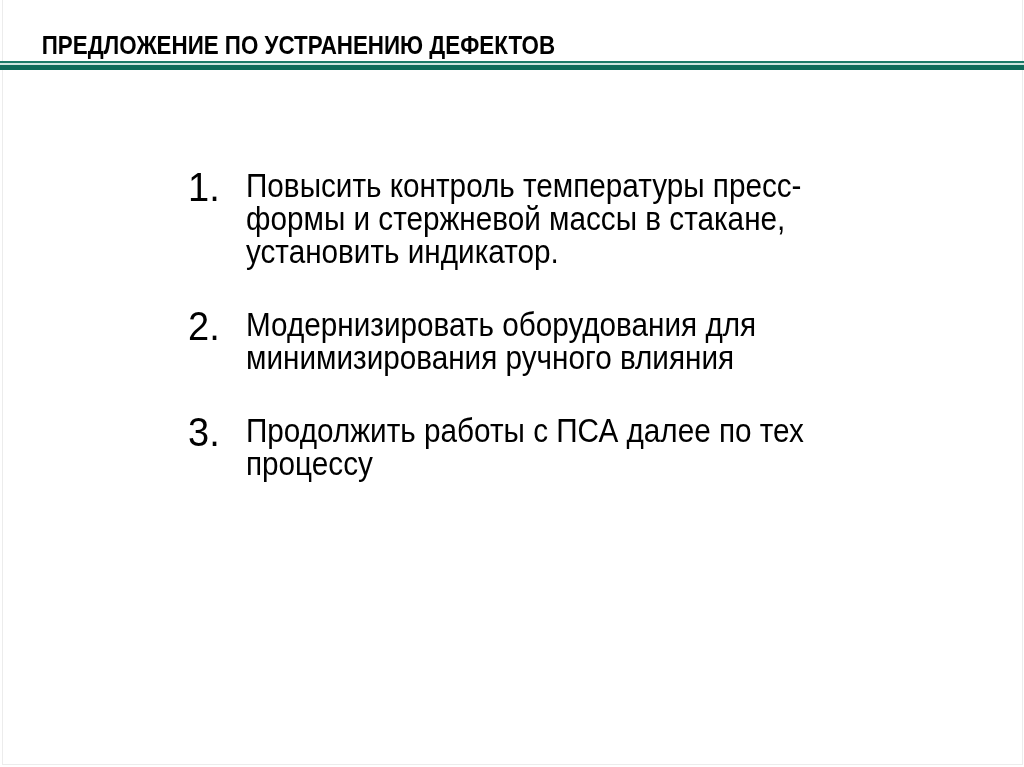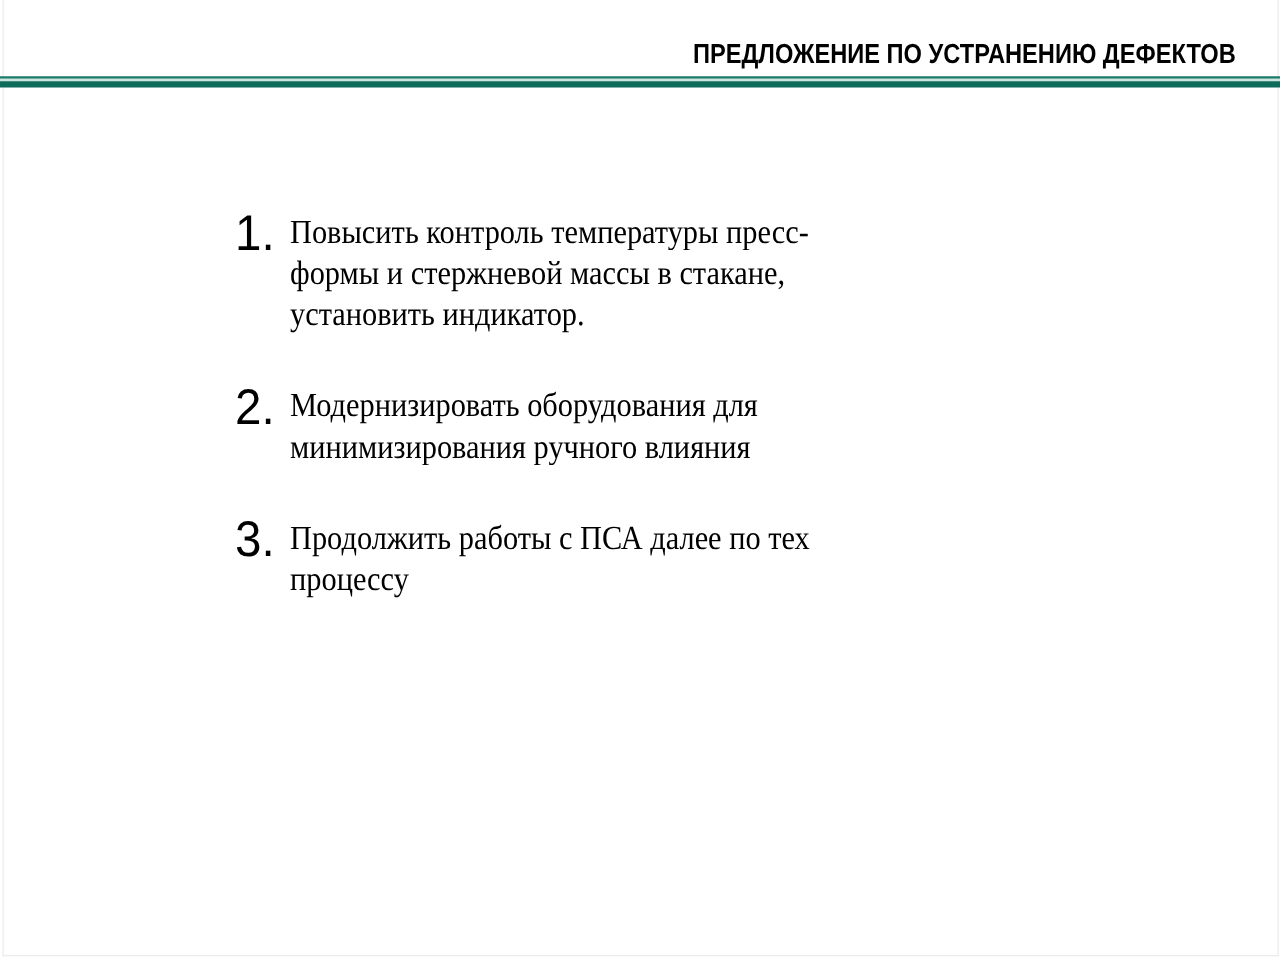--- a/index.html
+++ b/index.html
@@ -6,42 +6,42 @@
     body {
       width: 1024px; height: 767px; background: #ffffff; overflow: hidden;
       position: relative; font-family: "Liberation Sans", sans-serif; color: #000;
     }
     .slide {
       position: absolute; left: 2px; top: 0; width: 1019px; height: 764px;
       border-left: 1px solid #ececec; border-right: 1px solid #ececec; border-bottom: 1px solid #ececec;
       background: #fff;
     }
     .title {
-      position: absolute; top: 30px; left: 0; width: 1024px; text-align: right;
-      font-size: 22px; font-weight: bold; letter-spacing: 0px;
+      position: absolute; top: 30px; left: 0; width: 1024px; text-align: left;
+      font-size: 26px; font-weight: bold; letter-spacing: 0px;
     }
     .title span { display: inline-block; transform: scaleX(0.86); transform-origin: center; }
     .rule-thin {
       position: absolute; left: 0; top: 61px; width: 1024px; height: 2px; background: #1c7a68;
     }
     .rule-light {
       position: absolute; left: 0; top: 63px; width: 1024px; height: 2px; background: #cde5df;
     }
     .rule-thick {
       position: absolute; left: 0; top: 65px; width: 1024px; height: 5px; background: #0f6b5a;
     }
     .list { position: absolute; left: 188px; top: 165px; }
     .item { position: absolute; left: 0; width: 620px; }
     .num {
       position: absolute; left: 0; top: 0; font-size: 40px; line-height: 44px;
       transform: scaleX(0.95); transform-origin: left;
     }
     .text {
-      position: absolute; left: 44px; top: 4px; width: 560px;
-      font-size: 27px; line-height: 33px; font-family: Liberation Serif, serif;
+      position: absolute; left: 58px; top: 4px; width: 560px;
+      font-size: 33px; line-height: 33px;
     }
     .text .ln { display: block; white-space: nowrap; transform: scaleX(0.9); transform-origin: left; }
   </style>
 </head>
 <body>
 
 <div class="slide"></div>
 
 <div class="title">
   <span>ПРЕДЛОЖЕНИЕ ПО УСТРАНЕНИЮ ДЕФЕКТОВ</span>

